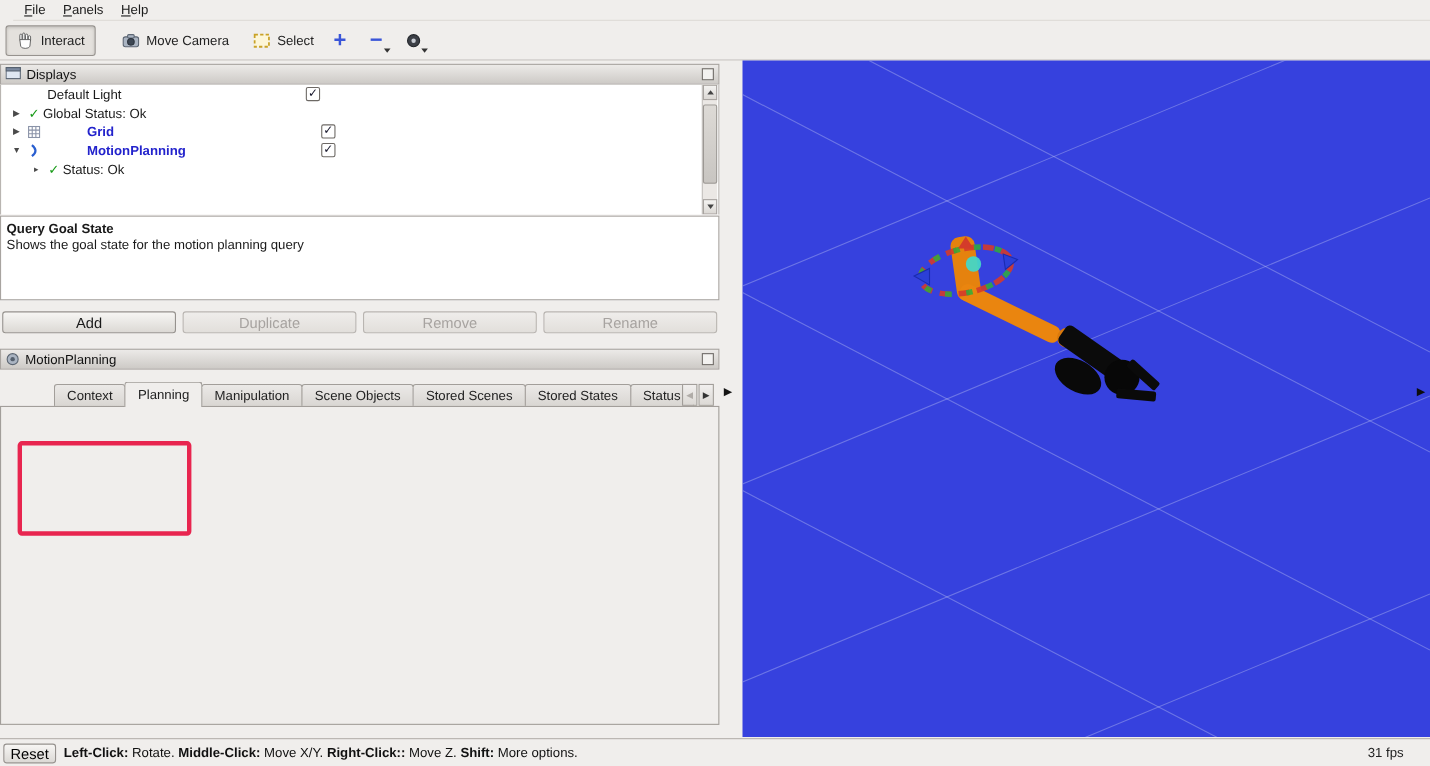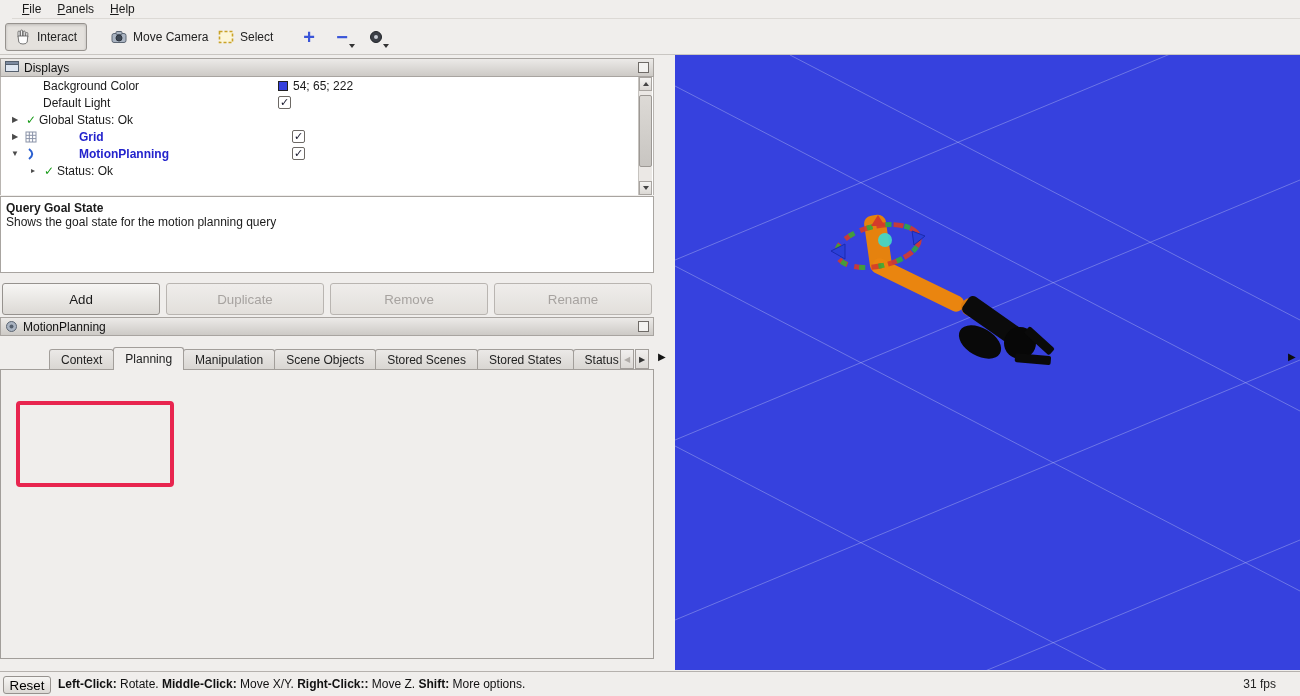--- a/index.html
+++ b/index.html
@@ -58,21 +58,21 @@
               border:1px solid #9c9894; border-radius:2px; }
   .tri-u { width:0;height:0;border-left:3px solid transparent;border-right:3px solid transparent;border-bottom:4px solid #444; }
   .tri-d { width:0;height:0;border-left:3px solid transparent;border-right:3px solid transparent;border-top:4px solid #444; }
 
   
   .help-box { position:absolute; left:0; top:196px; width:654px; height:77px; background:#fff;
               border:1px solid #a8a4a0; padding:4px 5px; }
   .help-title { font-weight:bold; }
 
   
-  .pbtn { position:absolute; height:32px; background:linear-gradient(#f7f6f4,#dcd9d5);
+  .pbtn { position:absolute; height:20px; background:linear-gradient(#f7f6f4,#dcd9d5);
           border:1px solid #96928e; border-radius:3px; display:flex; align-items:center;
           justify-content:center; color:#1a1a1a; }
   .pbtn.disabled { color:#a7a3a0; border-color:#b9b5b1; background:linear-gradient(#efedeb,#e2dfdb); }
 
   
   .tabbar { position:absolute; left:4px; top:347px; width:614px; height:23px; display:flex; align-items:flex-end;margin-left:45px; }
   .tab { height:21px; padding:0 11px; display:flex; align-items:center; background:linear-gradient(#ebe9e7,#d8d5d1);
          border:1px solid #a29e9a; border-bottom:none; border-radius:3px 3px 0 0; margin-right:-1px; color:#222; }
   .tab.active { height:23px; background:#f0eeec; position:relative; z-index:3; }
   .tsbtn { position:absolute; top:349px; width:14px; height:20px; border:1px solid #a29e9a;
@@ -150,21 +150,21 @@
     <div class="tool-btn" style="left:101px;">
       <span class="tool-ico">
         <svg width="16" height="16" viewBox="0 0 16 16">
           <rect x="1" y="4.5" width="14" height="9" rx="2" fill="#aab4c2" stroke="#5c6673"></rect>
           <rect x="5" y="2.5" width="6" height="3" rx="1" fill="#aab4c2" stroke="#5c6673"></rect>
           <circle cx="8" cy="9" r="3" fill="#3d4754" stroke="#2c333d"></circle>
           </svg>
       </span>
       <span>Move Camera</span>
     </div>
-    <div class="tool-btn" style="left:208px;">
+    <div class="tool-btn" style="left:220px;">
       <span class="tool-ico">
         <svg width="16" height="16" viewBox="0 0 16 16">
           <rect x="1.5" y="2.5" width="13" height="11" fill="#fdf6d8" stroke="#c9a227" stroke-width="1.6" stroke-dasharray="3 2"></rect>
           </svg>
       </span>
       <span>Select</span>
     </div>
     <div class="tool-btn" style="left:294px;width:30px;justify-content:center;">
       <span class="blue-glyph">+</span>
     </div>
@@ -188,27 +188,20 @@
       <svg width="14" height="13" viewBox="0 0 14 13">
         <rect x="0.5" y="0.5" width="13" height="10" fill="#dfe7f2" stroke="#55606e"></rect>
         <rect x="0.5" y="0.5" width="13" height="3" fill="#7c8aa0" stroke="#55606e"></rect>
         </svg>
     </span>
     <span>Displays</span>
     <span class="float-btn"></span>
   </div>
 
   <div class="tree">
-    <div class="tree-row">
-      <span class="t-name indent0">Background Color</span>
-      <span class="t-val">
-        <span class="swatch"></span>
-        <span>54; 65; 222</span>
-      </span>
-    </div>
     <div class="tree-row">
       <span class="t-name indent0">Default Light</span>
       <span class="t-val">
           <span class="qcheck">✓</span>
         </span>
     </div>
     <div class="tree-row indent-exp">
       <span class="exp">▶</span>
       <span class="tico gcheck">✓</span>
       <span>Global Status: Ok</span>

